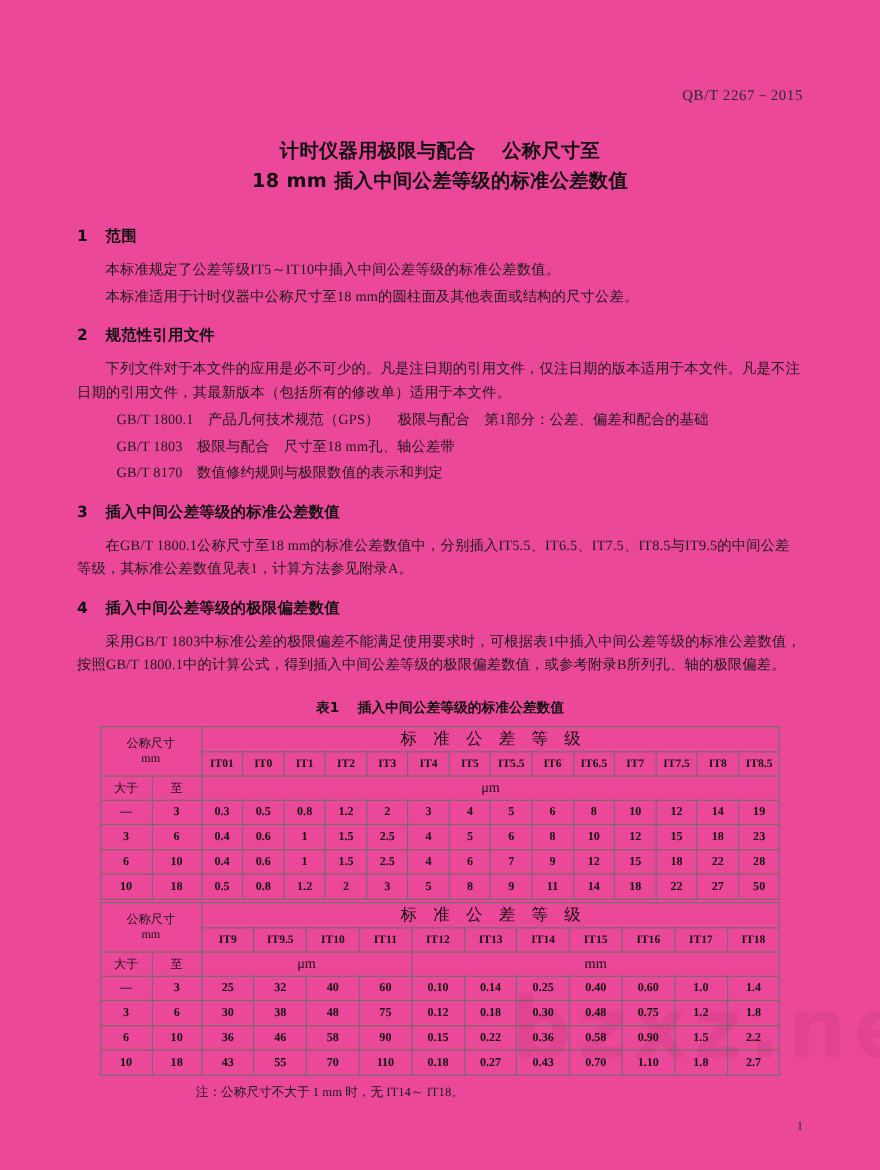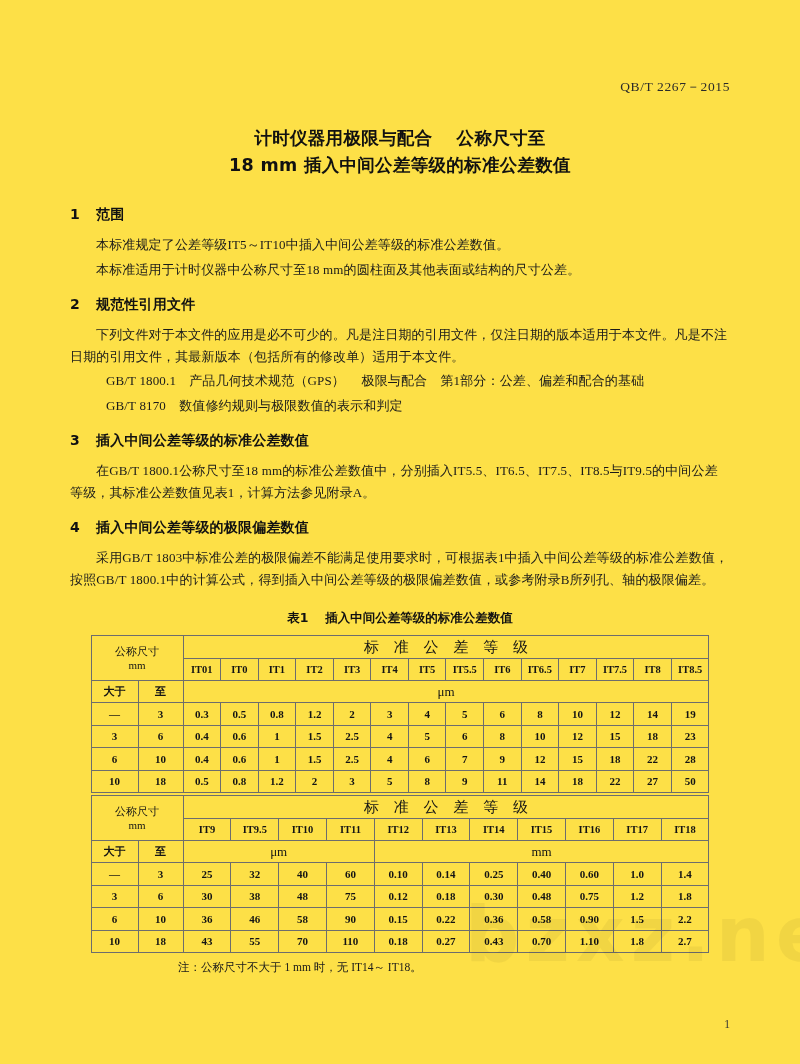--- a/index.html
+++ b/index.html
@@ -9,21 +9,21 @@
   }
   body {
     font-family: "Liberation Serif", "DejaVu Serif", serif;
     color: #1d1d1d;
     -webkit-font-smoothing: antialiased;
   }
   .page {
     position: relative;
     width: 800px;
     height: 1064px;
-    background: #fde047;
+    background: #ec4899;
     overflow: hidden;
   }
   .page-inner {
     position: absolute;
     left: 70px;
     top: 0;
     width: 660px;
     height: 1064px;
   }
 
@@ -114,21 +114,21 @@
     height: 21px;
     font-family: "Liberation Serif", "DejaVu Serif", serif;
     white-space: nowrap;
   }
   table.tol td.hd {
     font-weight: bold;
     font-size: 10.5px;
   }
   table.tol td.hd-cjk {
     font-family: "DejaVu Sans", "Liberation Sans", sans-serif;
-    font-weight: bold;
+    font-weight: normal;
     font-size: 11px;
   }
   table.tol td.grade-band {
     font-family: "DejaVu Sans", "Liberation Sans", sans-serif;
     font-size: 15px;
     letter-spacing: 5px;
     padding-left: 5px;
     height: 22px;
   }
   table.tol td.unit {
@@ -205,20 +205,21 @@
       </div>
       <p class="para indent">本标准规定了公差等级IT5～IT10中插入中间公差等级的标准公差数值。</p>
       <p class="para indent">本标准适用于计时仪器中公称尺寸至18 mm的圆柱面及其他表面或结构的尺寸公差。</p>
       <div class="block-gap"></div>
 
       <div class="clause-head">
         <span class="num">2</span><span>规范性引用文件</span>
       </div>
       <p class="para indent">下列文件对于本文件的应用是必不可少的。凡是注日期的引用文件，仅注日期的版本适用于本文件。凡是不注日期的引用文件，其最新版本（包括所有的修改单）适用于本文件。</p>
       <p class="para ref">GB/T 1800.1　产品几何技术规范（GPS）　 极限与配合　第1部分：公差、偏差和配合的基础</p>
+      <p class="para ref">GB/T 1803　极限与配合　尺寸至18 mm孔、轴公差带</p>
       <p class="para ref">GB/T 8170　数值修约规则与极限数值的表示和判定</p>
       <div class="block-gap"></div>
 
       <div class="clause-head">
         <span class="num">3</span><span>插入中间公差等级的标准公差数值</span>
       </div>
       <p class="para indent">在GB/T 1800.1公称尺寸至18 mm的标准公差数值中，分别插入IT5.5、IT6.5、IT7.5、IT8.5与IT9.5的中间公差等级，其标准公差数值见表1，计算方法参见附录A。</p>
       <div class="block-gap"></div>
 
       <div class="clause-head">

